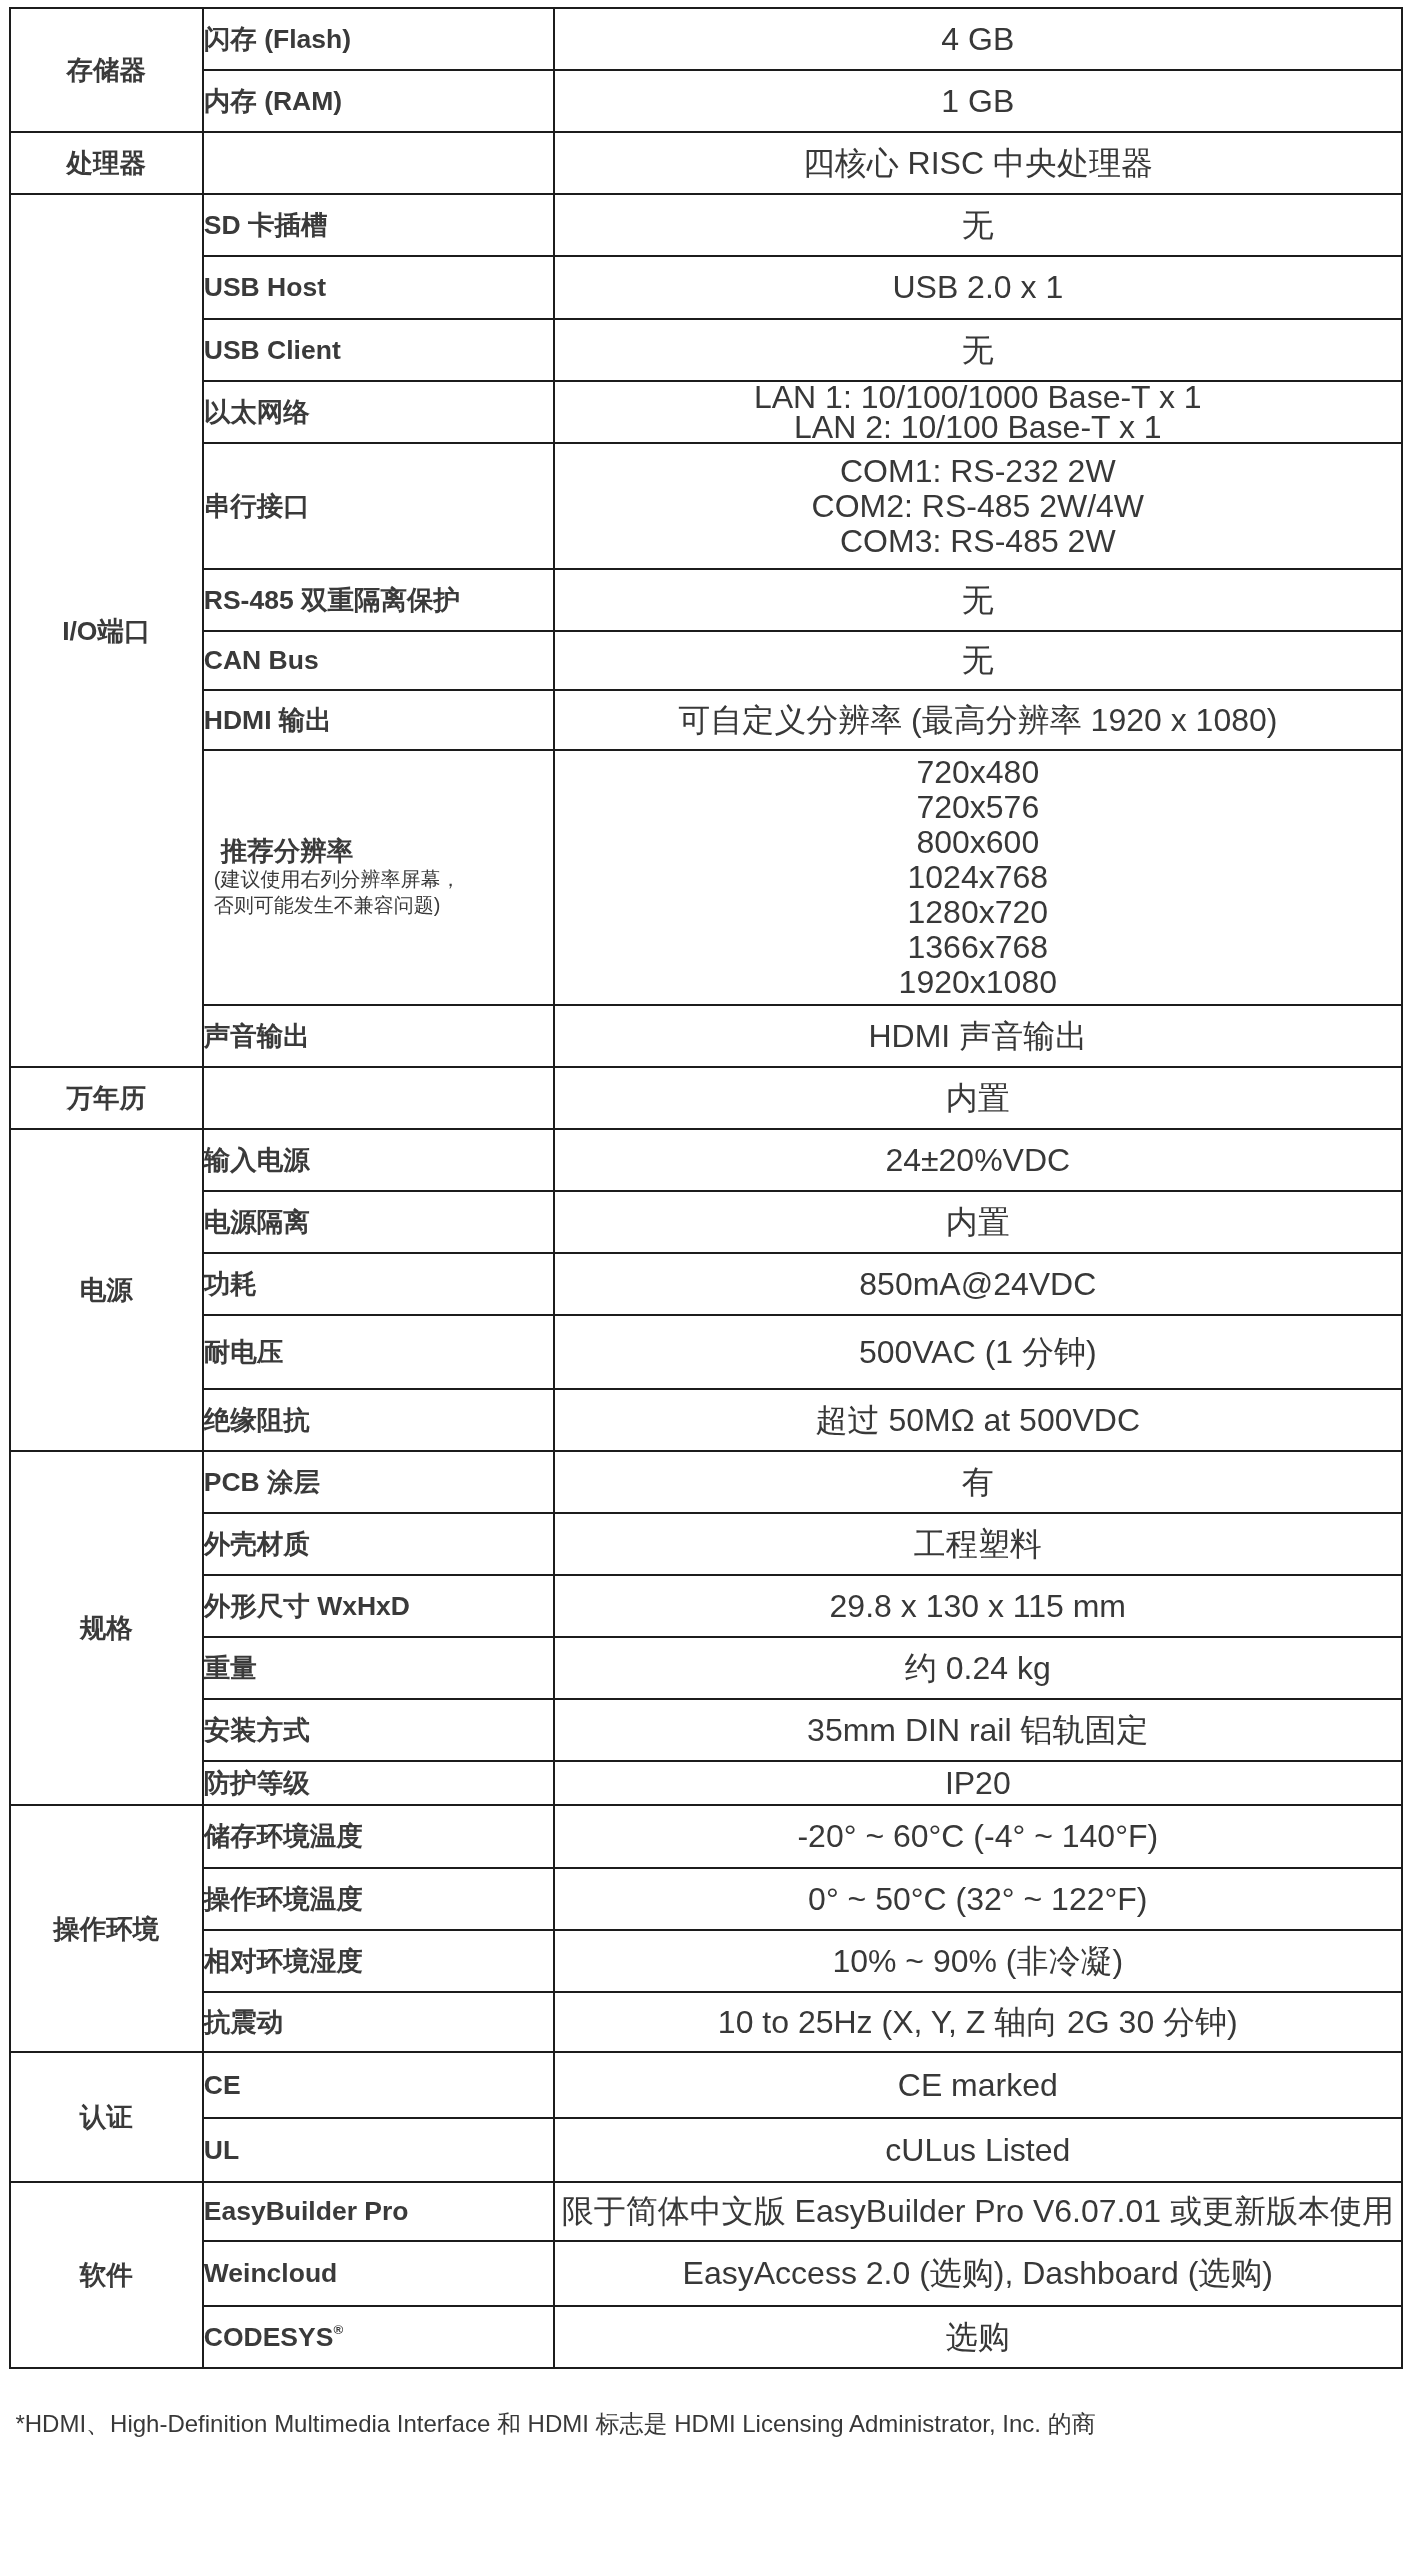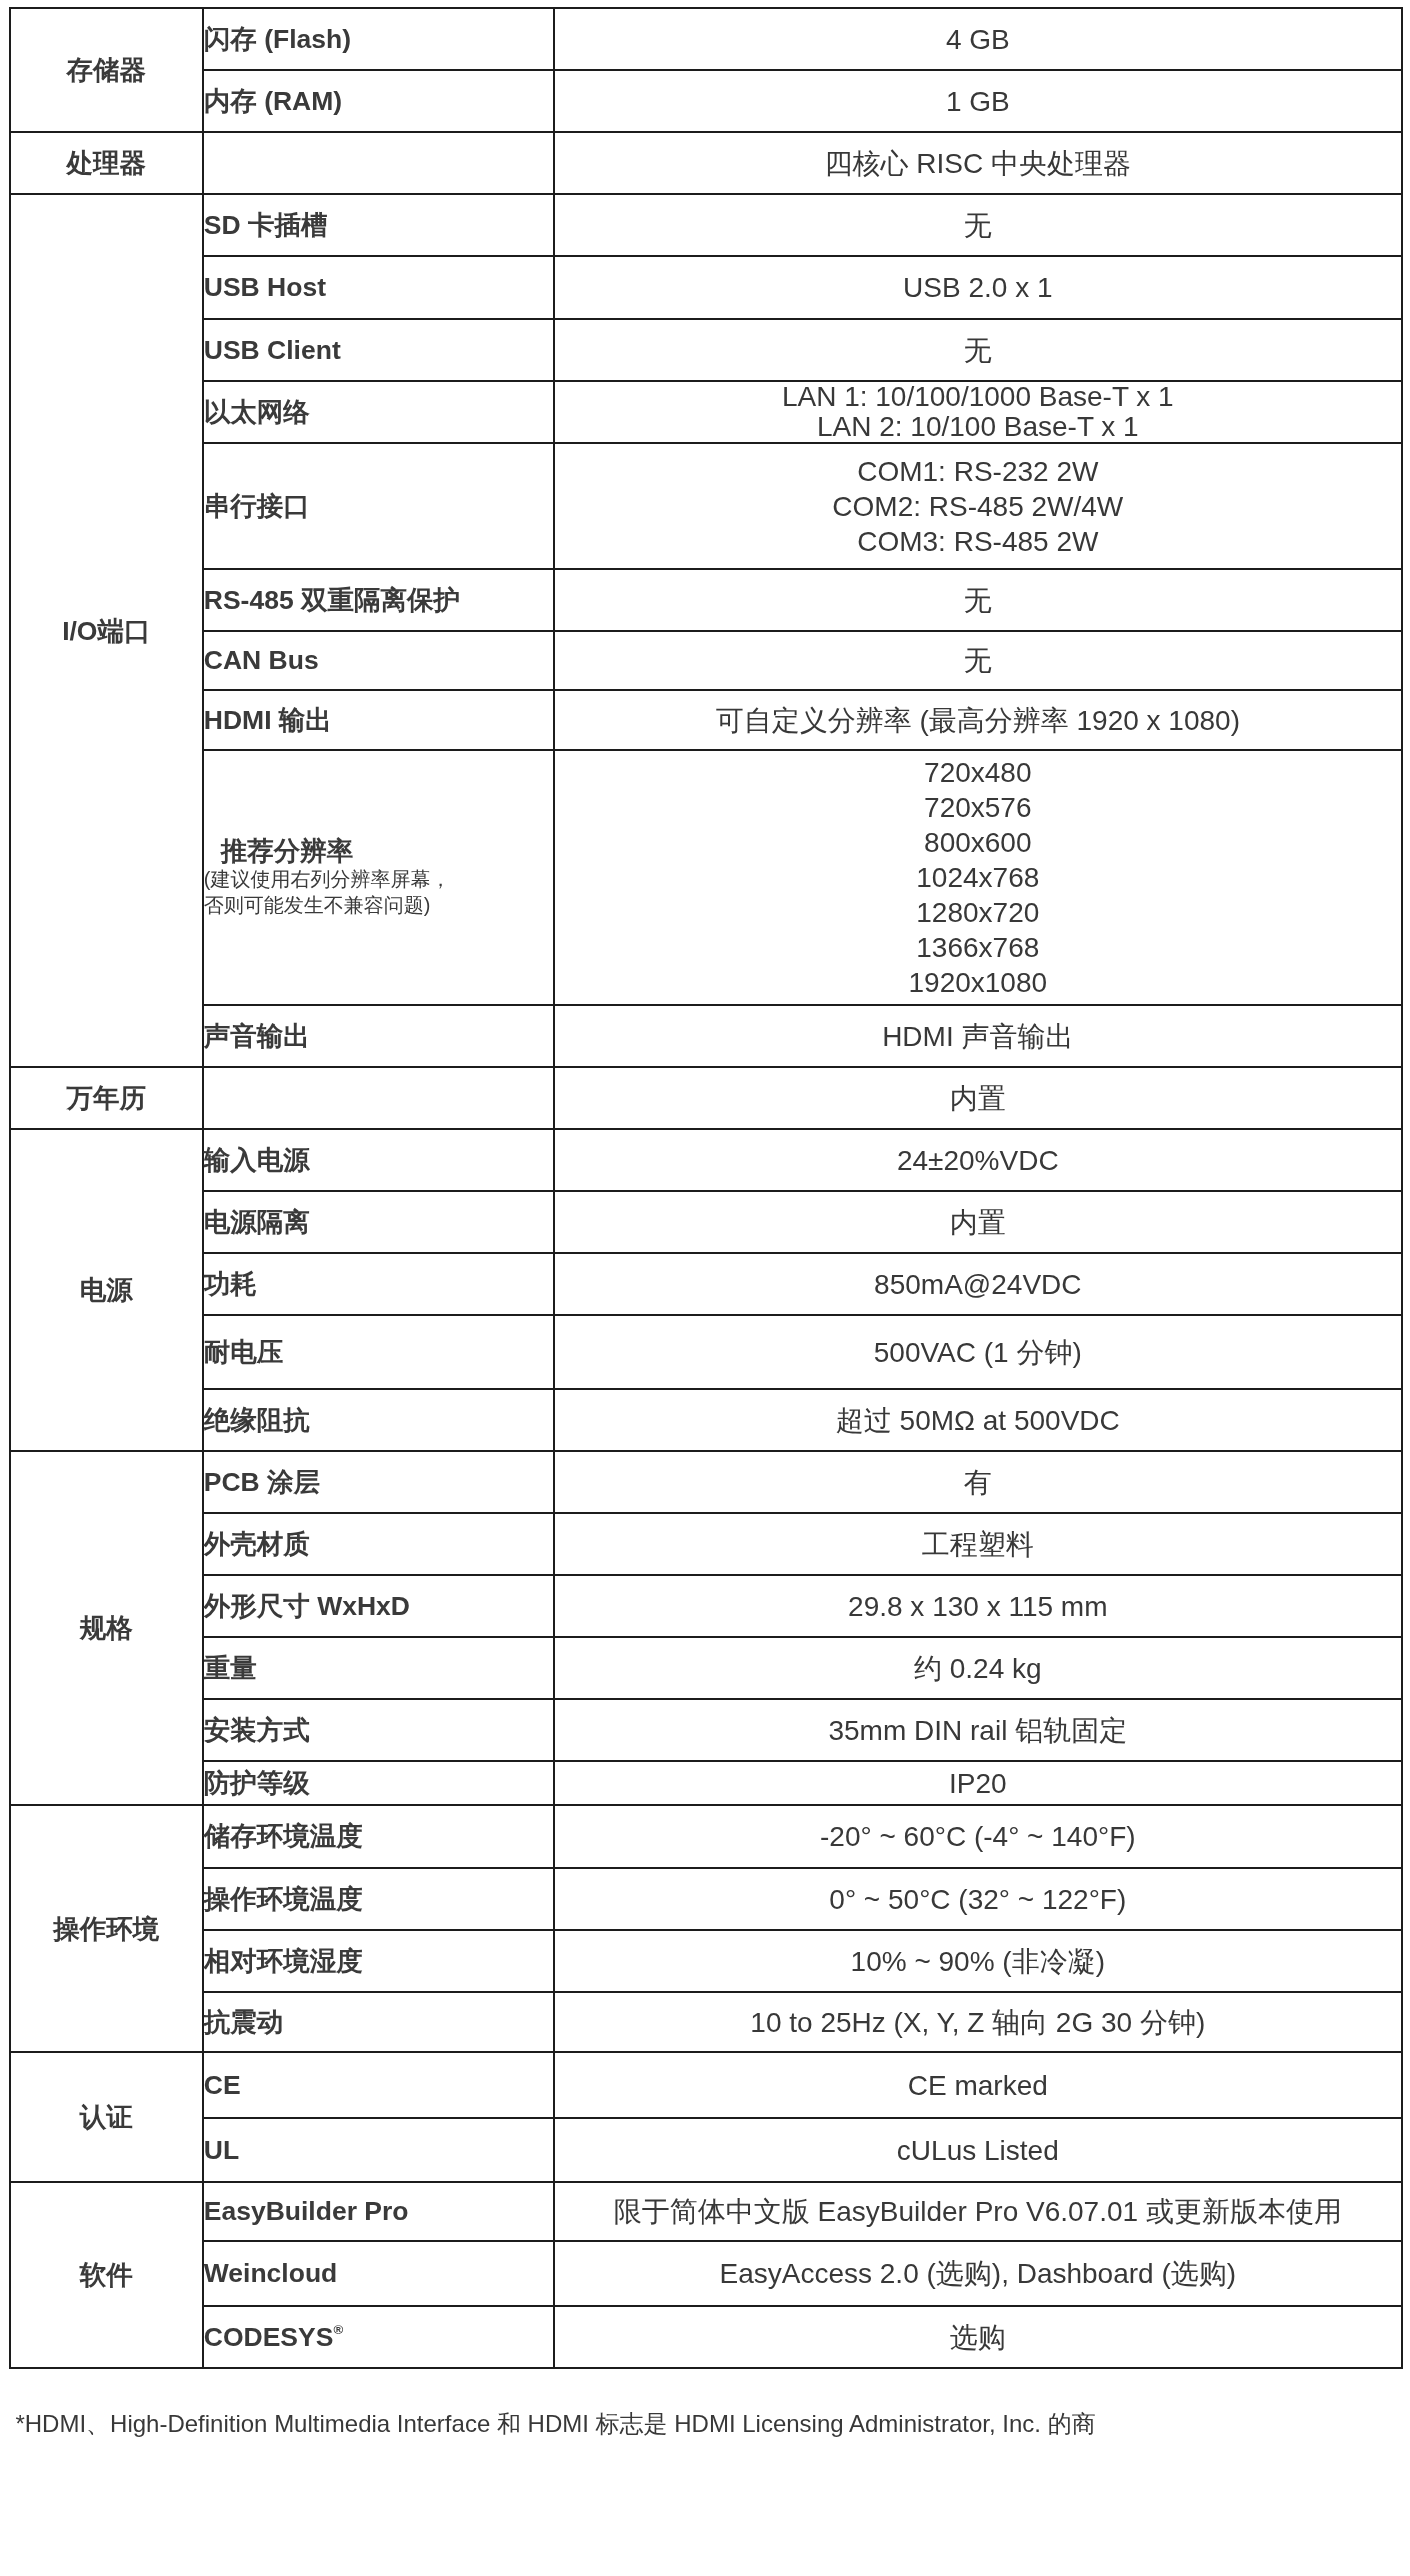--- a/index.html
+++ b/index.html
@@ -17,26 +17,26 @@
   }
   table.spec tr:last-child td { border-bottom-width:2.9px; }
   td.group {
     text-align:center; font-weight:bold; font-size:26.5px; color:#3a3a3a;
   }
   td.item {
     padding-left:28px; font-weight:bold; font-size:26.5px; color:#3a3a3a;
     line-height:31px;
   }
   td.val {
-    text-align:center; font-size:28px; line-height:35px; color:#383838;
+    text-align:center; font-size:32px; line-height:35px; color:#383838;
   }
   td.val.tight { line-height:30px;margin-top:8px; }
   .ln { display:block; }
   .item-title { display:block; line-height:29px;padding-left:17px; }
-  .item-note { display:block; font-weight:normal; font-size:20px; line-height:26px; }
+  .item-note { display:block; font-weight:normal; font-size:20px; line-height:26px;padding-left:10px; }
   sup.tm { font-size:0.5em; vertical-align:0.9em; line-height:0; }
   .footnotes {
     position:absolute; left:15.4px; top:2401px; width:1389px;
     font-size:24px; line-height:46px; color:#383838; white-space:nowrap;
   }
   .fn-line { display:block; }
   .fn-line.indent { padding-left:12.5px; }
 </style>
 </head>
 <body>

